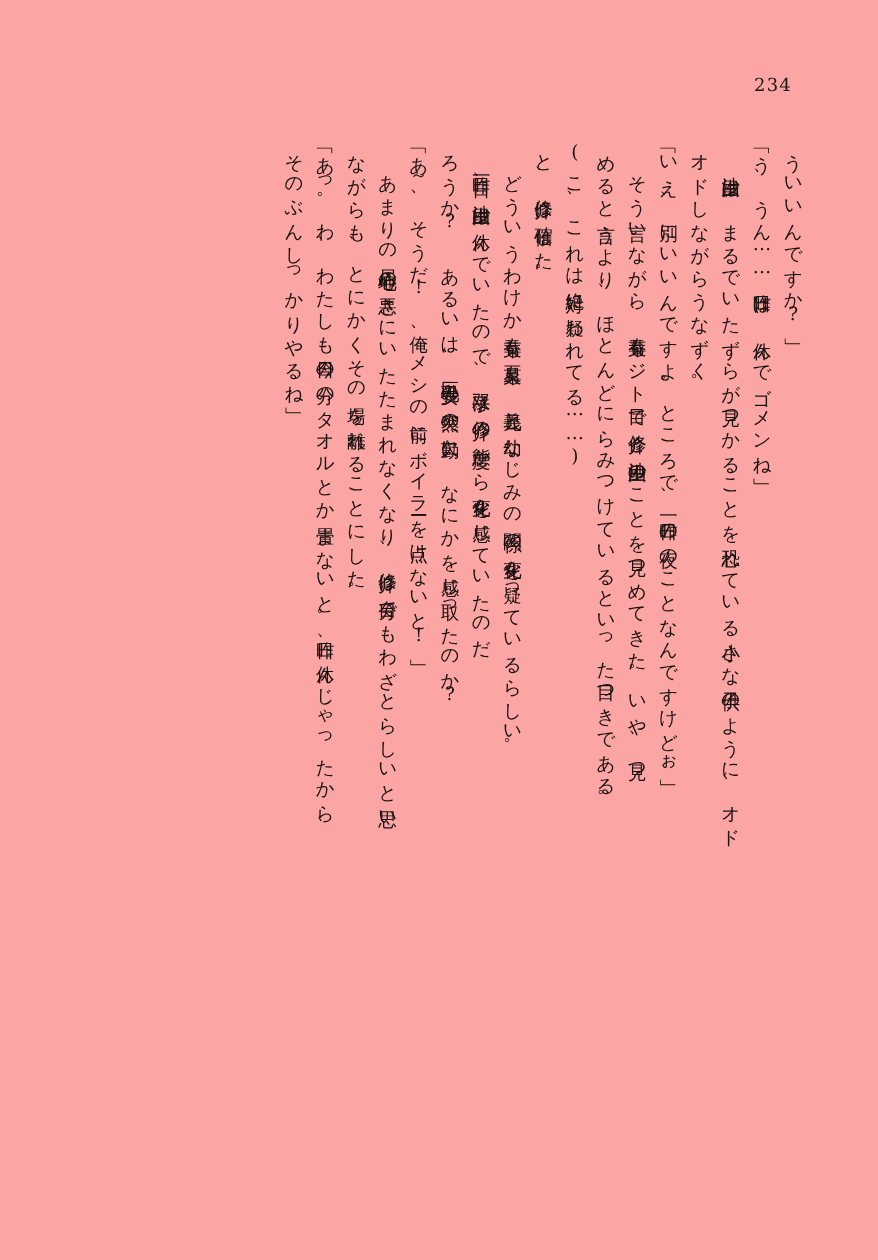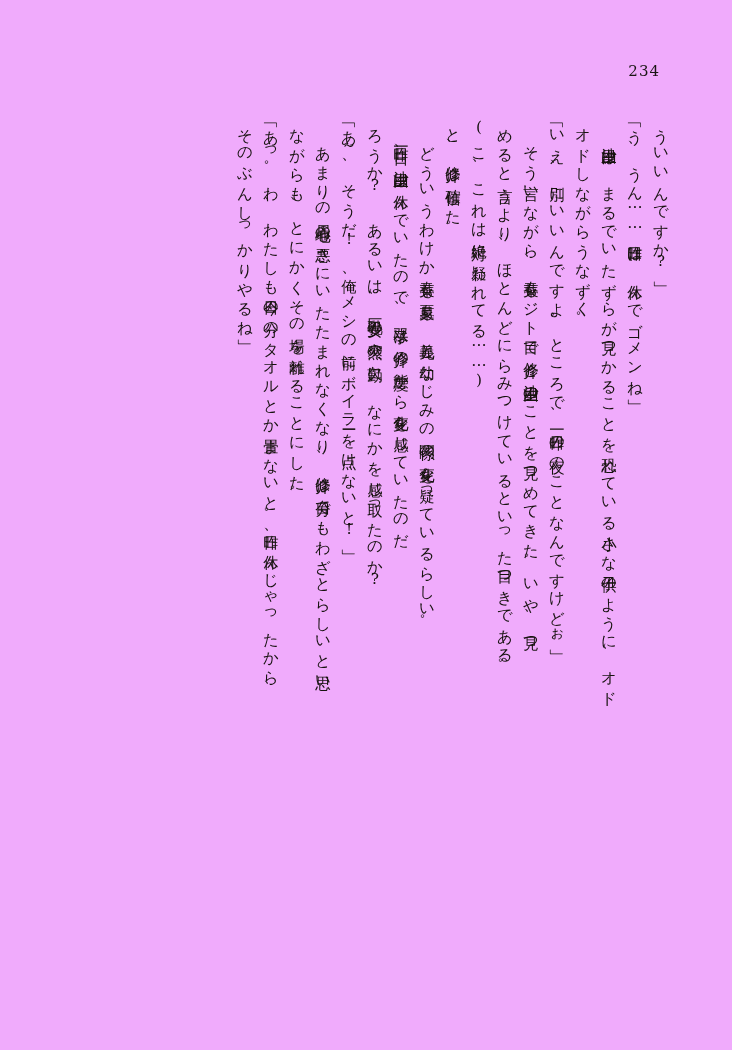--- a/index.html
+++ b/index.html
@@ -11,21 +11,21 @@
     width: 732px;
     height: 1050px;
     overflow: hidden;
     font-family: "DejaVu Serif", "Liberation Serif", serif;
     color: #14100f;
   }
   .page {
     position: relative;
     width: 732px;
     height: 1050px;
-    background: #f0abfc;
+    background: #fca5a5;
   }
   .page-number {
     position: absolute;
     top: 62px;
     right: 72px;
     font-size: 15px;
     letter-spacing: 1px;
     color: #1a1614;
     font-family: "DejaVu Serif", "Liberation Serif", serif;
   }

